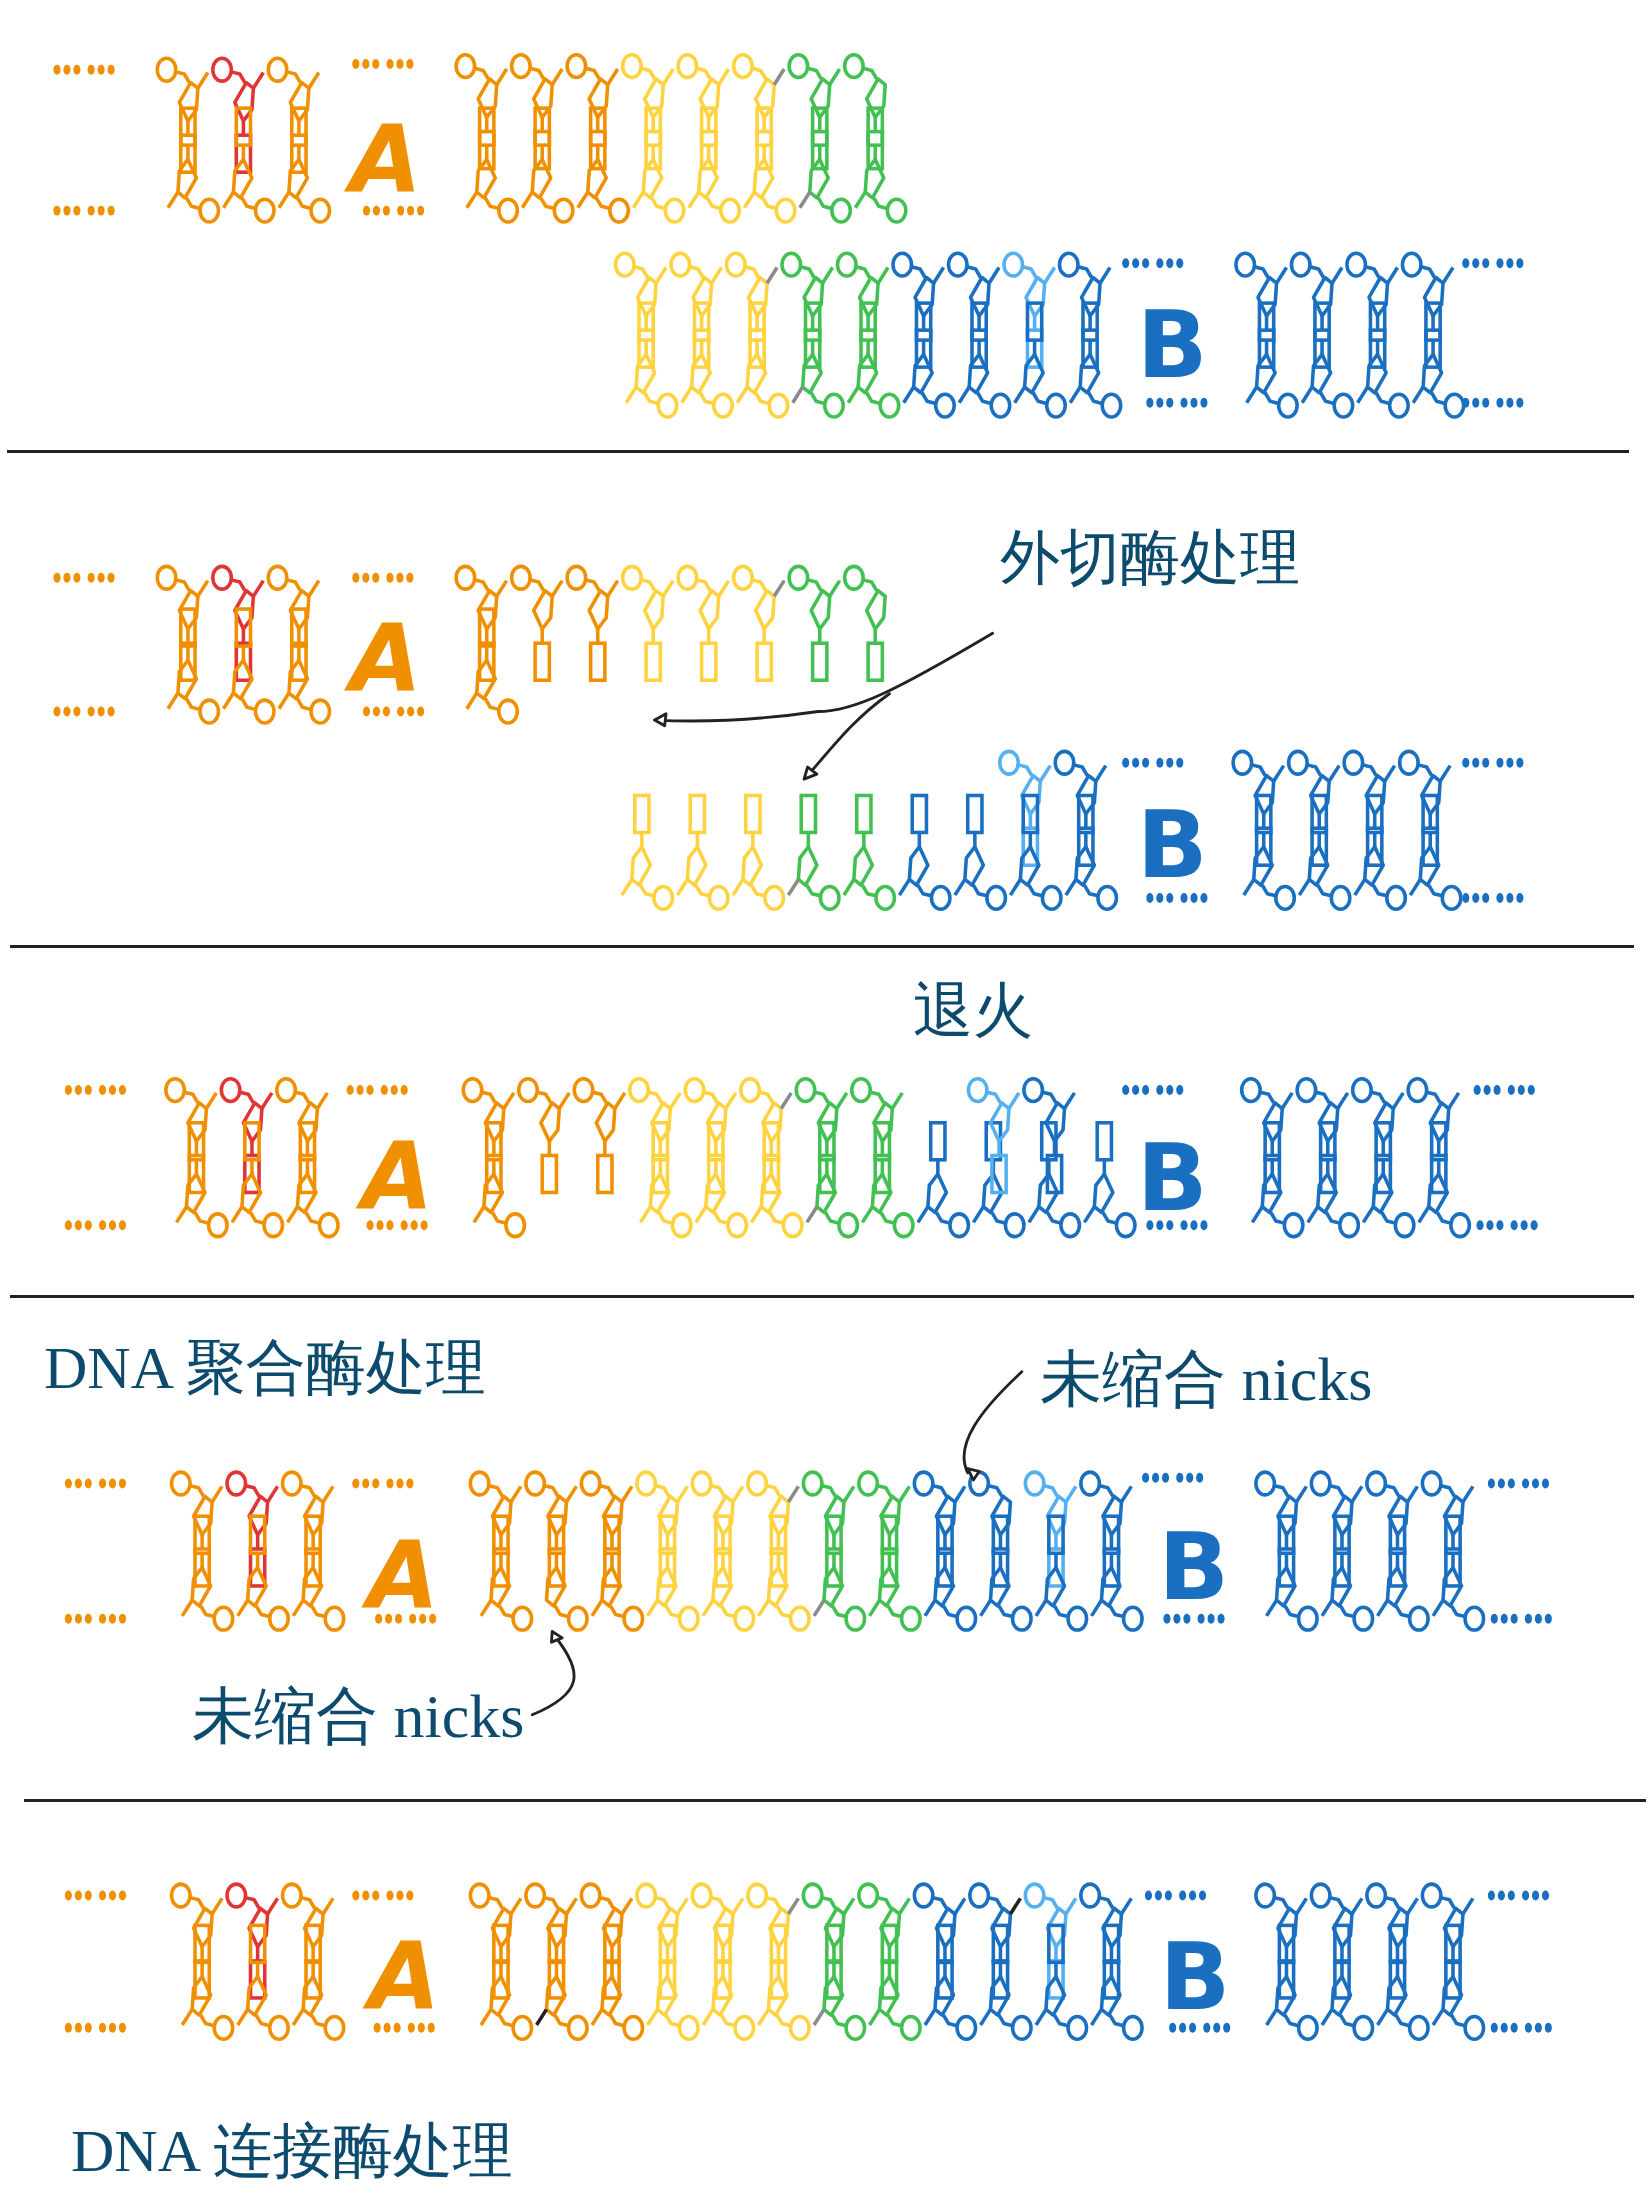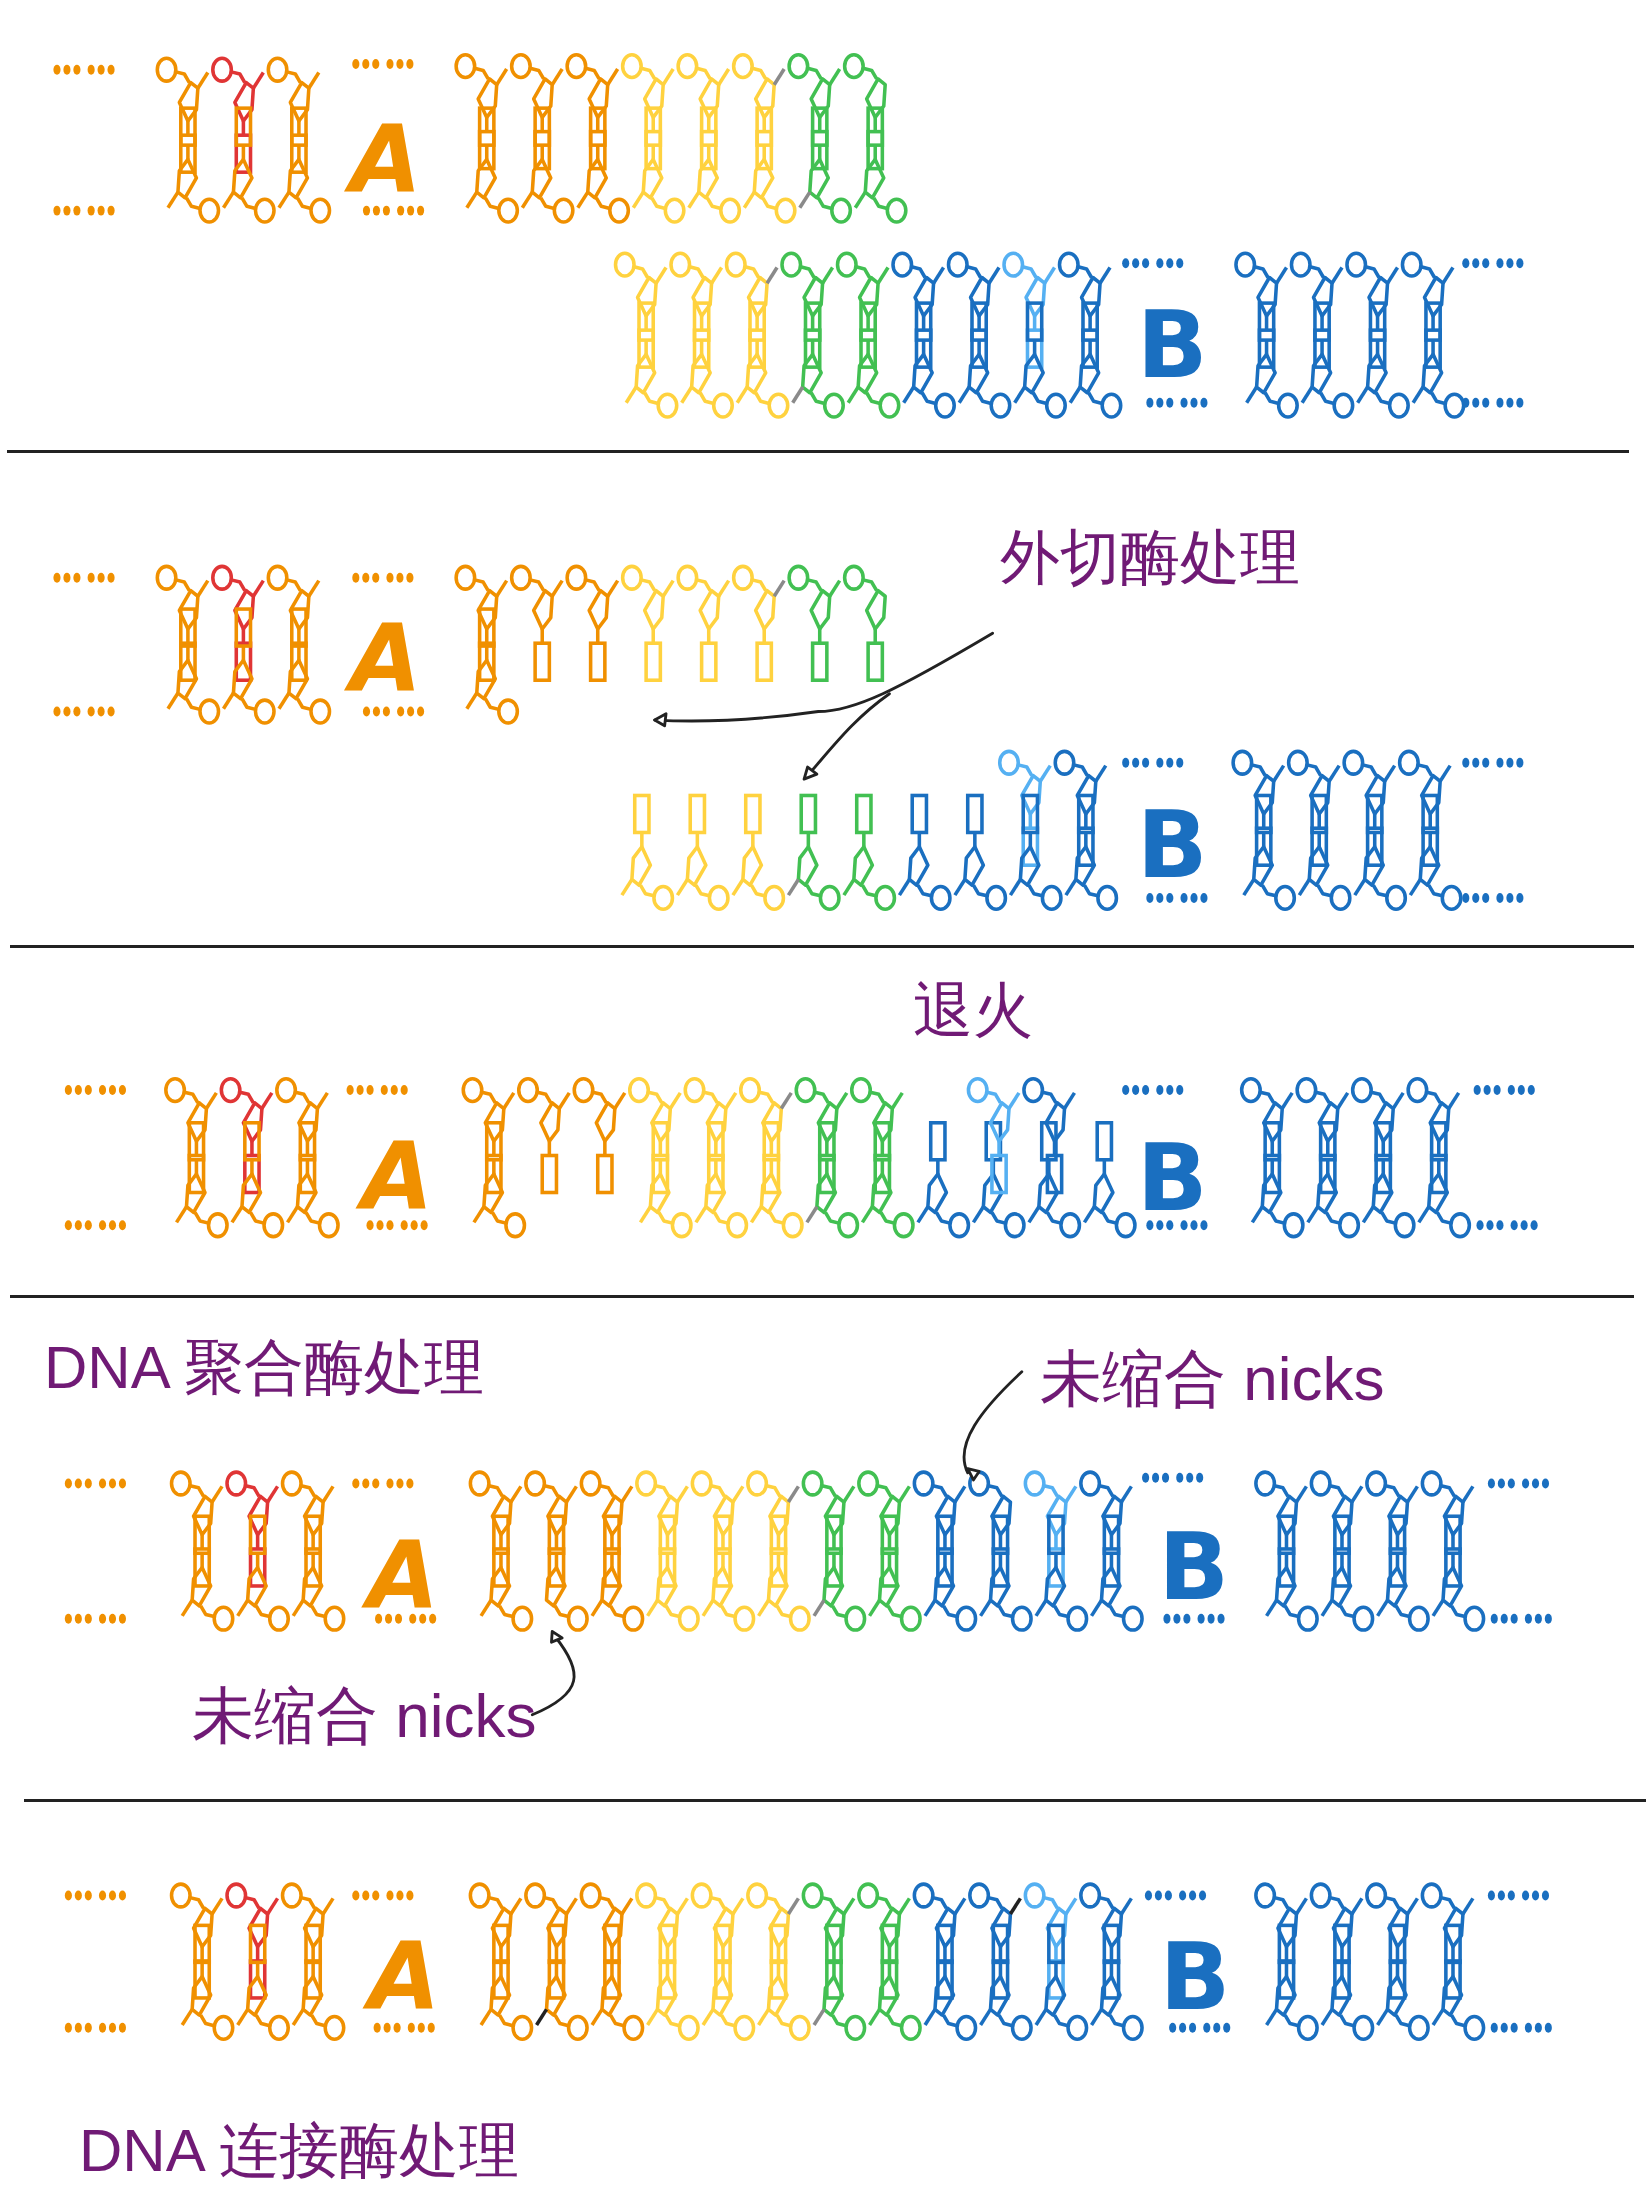--- a/index.html
+++ b/index.html
@@ -1,19 +1,19 @@
 <!DOCTYPE html>
 <html style="font-size:11.4px"><head>
 <meta charset="utf-8">
 <style>
   html, body { margin: 0; padding: 0; background: #ffffff; }
   body { width: 1648px; height: 2205px; position: relative; overflow: hidden;
          font-family: "DejaVu Sans", sans-serif; }
   #canvas { position: absolute; left: 0; top: 0; }
-  .label { position: absolute; color: #701a75; font-family: Liberation Sans, sans-serif;
+  .label { position: absolute; color: #0c4a6e; font-family: Liberation Serif, serif;
            white-space: nowrap; line-height: 1; }
   .label.big { font-size: 60px; }
   .label.med { font-size: 62px; }
   .divider { position: absolute; height: 2.8px; background: #222; }
 </style>
 </head>
 <body>
 
 <svg id="canvas" width="1648" height="2205" viewBox="0 0 2316 3099" xmlns="http://www.w3.org/2000/svg">
     <g>
@@ -1445,14 +1445,14 @@
 <div class="divider" style="left:7.1px; top:450px; width:1622px;"></div>
 <div class="divider" style="left:10px; top:945px; width:1624px;"></div>
 <div class="divider" style="left:10px; top:1295px; width:1624px;"></div>
 <div class="divider" style="left:24px; top:1799px; width:1622px;"></div>
 
 <div class="label big" style="left:1000px; top:528px;">外切酶处理</div>
 <div class="label big" style="left:913px; top:981px;">退火</div>
 <div class="label big" style="left:44px; top:1338px;">DNA 聚合酶处理</div>
 <div class="label med" style="left:1040px; top:1348px;">未缩合 nicks</div>
 <div class="label med" style="left:192px; top:1685px;">未缩合 nicks</div>
-<div class="label big" style="left:71px; top:2121px;margin-left:8px;">DNA 连接酶处理</div>
+<div class="label big" style="left:71px; top:2121px;">DNA 连接酶处理</div>
 
 
 </body></html>

